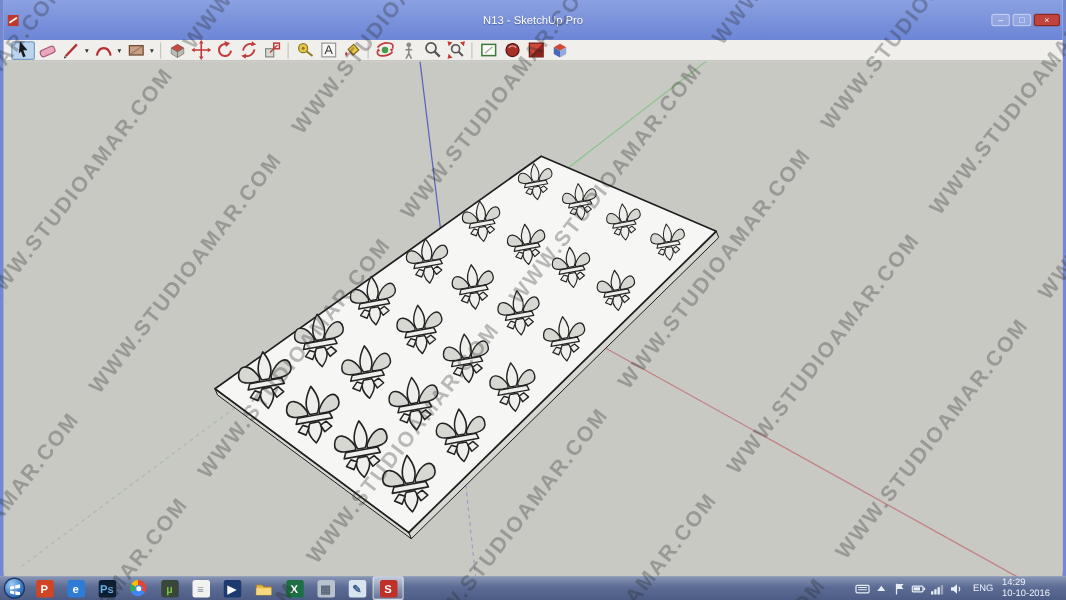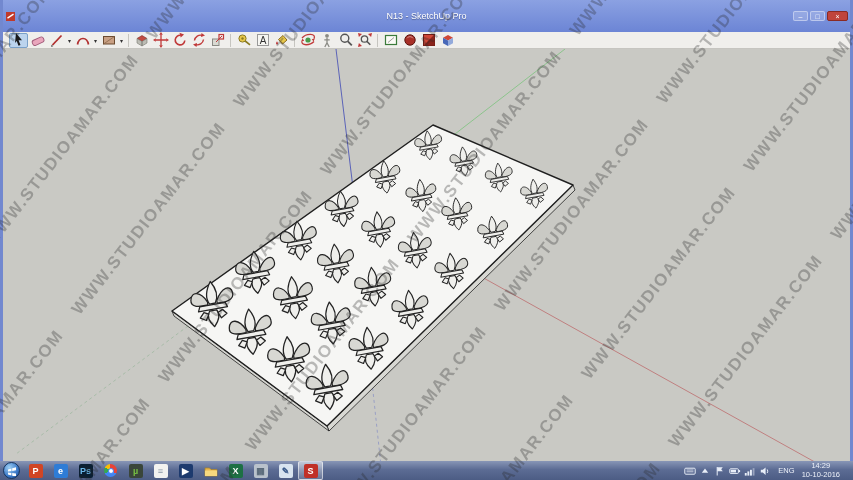--- a/index.html
+++ b/index.html
@@ -32,21 +32,21 @@
   .tb-app.active{background:linear-gradient(rgba(255,255,255,.5),rgba(255,255,255,.15));border:1px solid rgba(255,255,255,.55);
     box-sizing:border-box;border-radius:2px}
   .app-glyph{width:14px;height:14px;border-radius:2px;font-size:9px;font-weight:bold;display:flex;align-items:center;justify-content:center}
   .chrome-ico{width:13px;height:13px;border-radius:50%;position:relative;
     background:conic-gradient(#ea4335 0 120deg,#4285f4 0 240deg,#34a853 0 300deg,#fbbc05 0)}
   .chrome-ico::after{content:"";position:absolute;left:3.5px;top:3.5px;width:6px;height:6px;border-radius:50%;
     background:#fff;border:1.5px solid #4285f4;box-sizing:border-box}
   .tray{margin-left:auto;display:flex;align-items:center;gap:4px;padding-right:11px}
   .tray-ico{display:flex}
   .lang{font-size:7.5px;color:#eef2fa;padding:0 3px}
-  .clock{font-size:7.5px;color:#eef2fa;text-align:center;line-height:8.5px;padding-right:2px}
+  .clock{font-size:7.5px;color:#eef2fa;line-height:8.5px;padding-right:2px}
 </style>
 </head>
 <body>
 
 <div class="screen">
   <div class="window">
     <div class="titlebar">
       <span class="app-ico">
         <svg width="9" height="9" viewBox="0 0 9 9">
             <rect width="9" height="9" fill="#c0392b"></rect>

